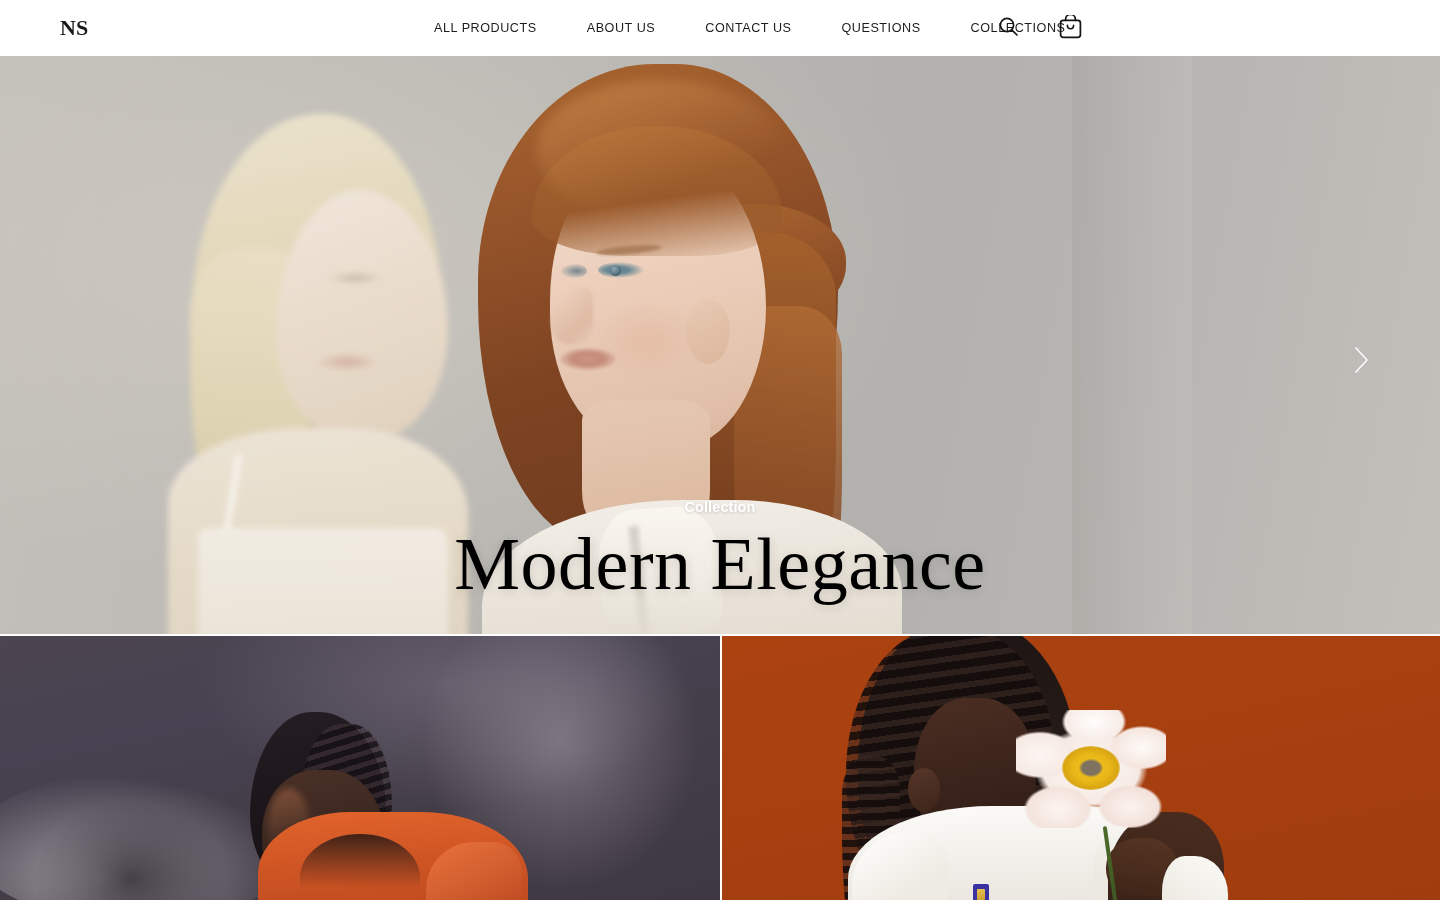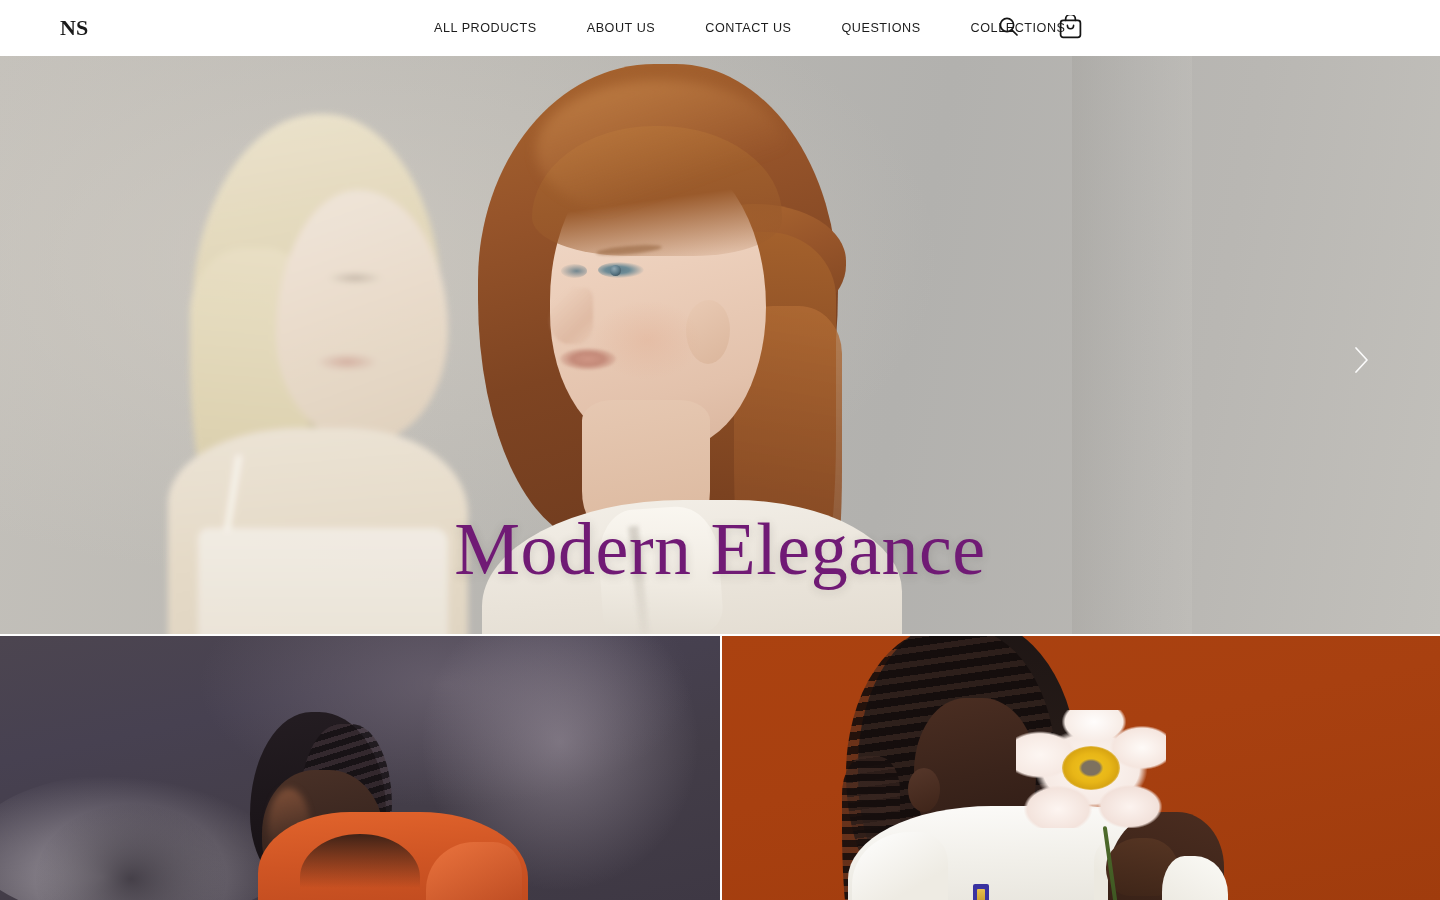--- a/index.html
+++ b/index.html
@@ -355,21 +355,21 @@
     color: #ffffff;
     letter-spacing: 0.1px;
     line-height: 1;
     text-shadow: 0 1px 3px rgba(0,0,0,0.18);
   }
   .hero-title {
     margin-top: 12px;
     font-family: "Liberation Serif", "DejaVu Serif", serif;
     font-size: 74px;
     font-weight: 400;
-    color: #701a75;
+    color: #000000;
     line-height: 1.02;
     letter-spacing: 0.5px;
     text-shadow: 0 2px 10px rgba(60,55,48,0.18);
   }
 
   
   .hero-next {
     position: absolute;
     right: 62px;
     top: 288px;
@@ -708,20 +708,21 @@
       <div class="m-nose"></div>
       <div class="m-lips"></div>
       <div class="m-neck"></div>
       <div class="m-shoulder"></div>
       <div class="m-collar"></div>
       <div class="m-collar-shade"></div>
     </div>
   </div>
 
   <div class="hero-caption">
+    <div class="hero-eyebrow">Collection</div>
     <div class="hero-title">Modern Elegance</div>
   </div>
 
   <button class="hero-next" aria-label="Next slide">
     <span>
       <svg width="20" height="32" viewBox="0 0 20 32" fill="none" aria-hidden="true">
         <path d="M5 4 L16 16 L5 28" stroke="currentColor" stroke-width="1.7" fill="none" stroke-linecap="round" stroke-linejoin="round"></path>
       </svg>
     </span>
   </button>

